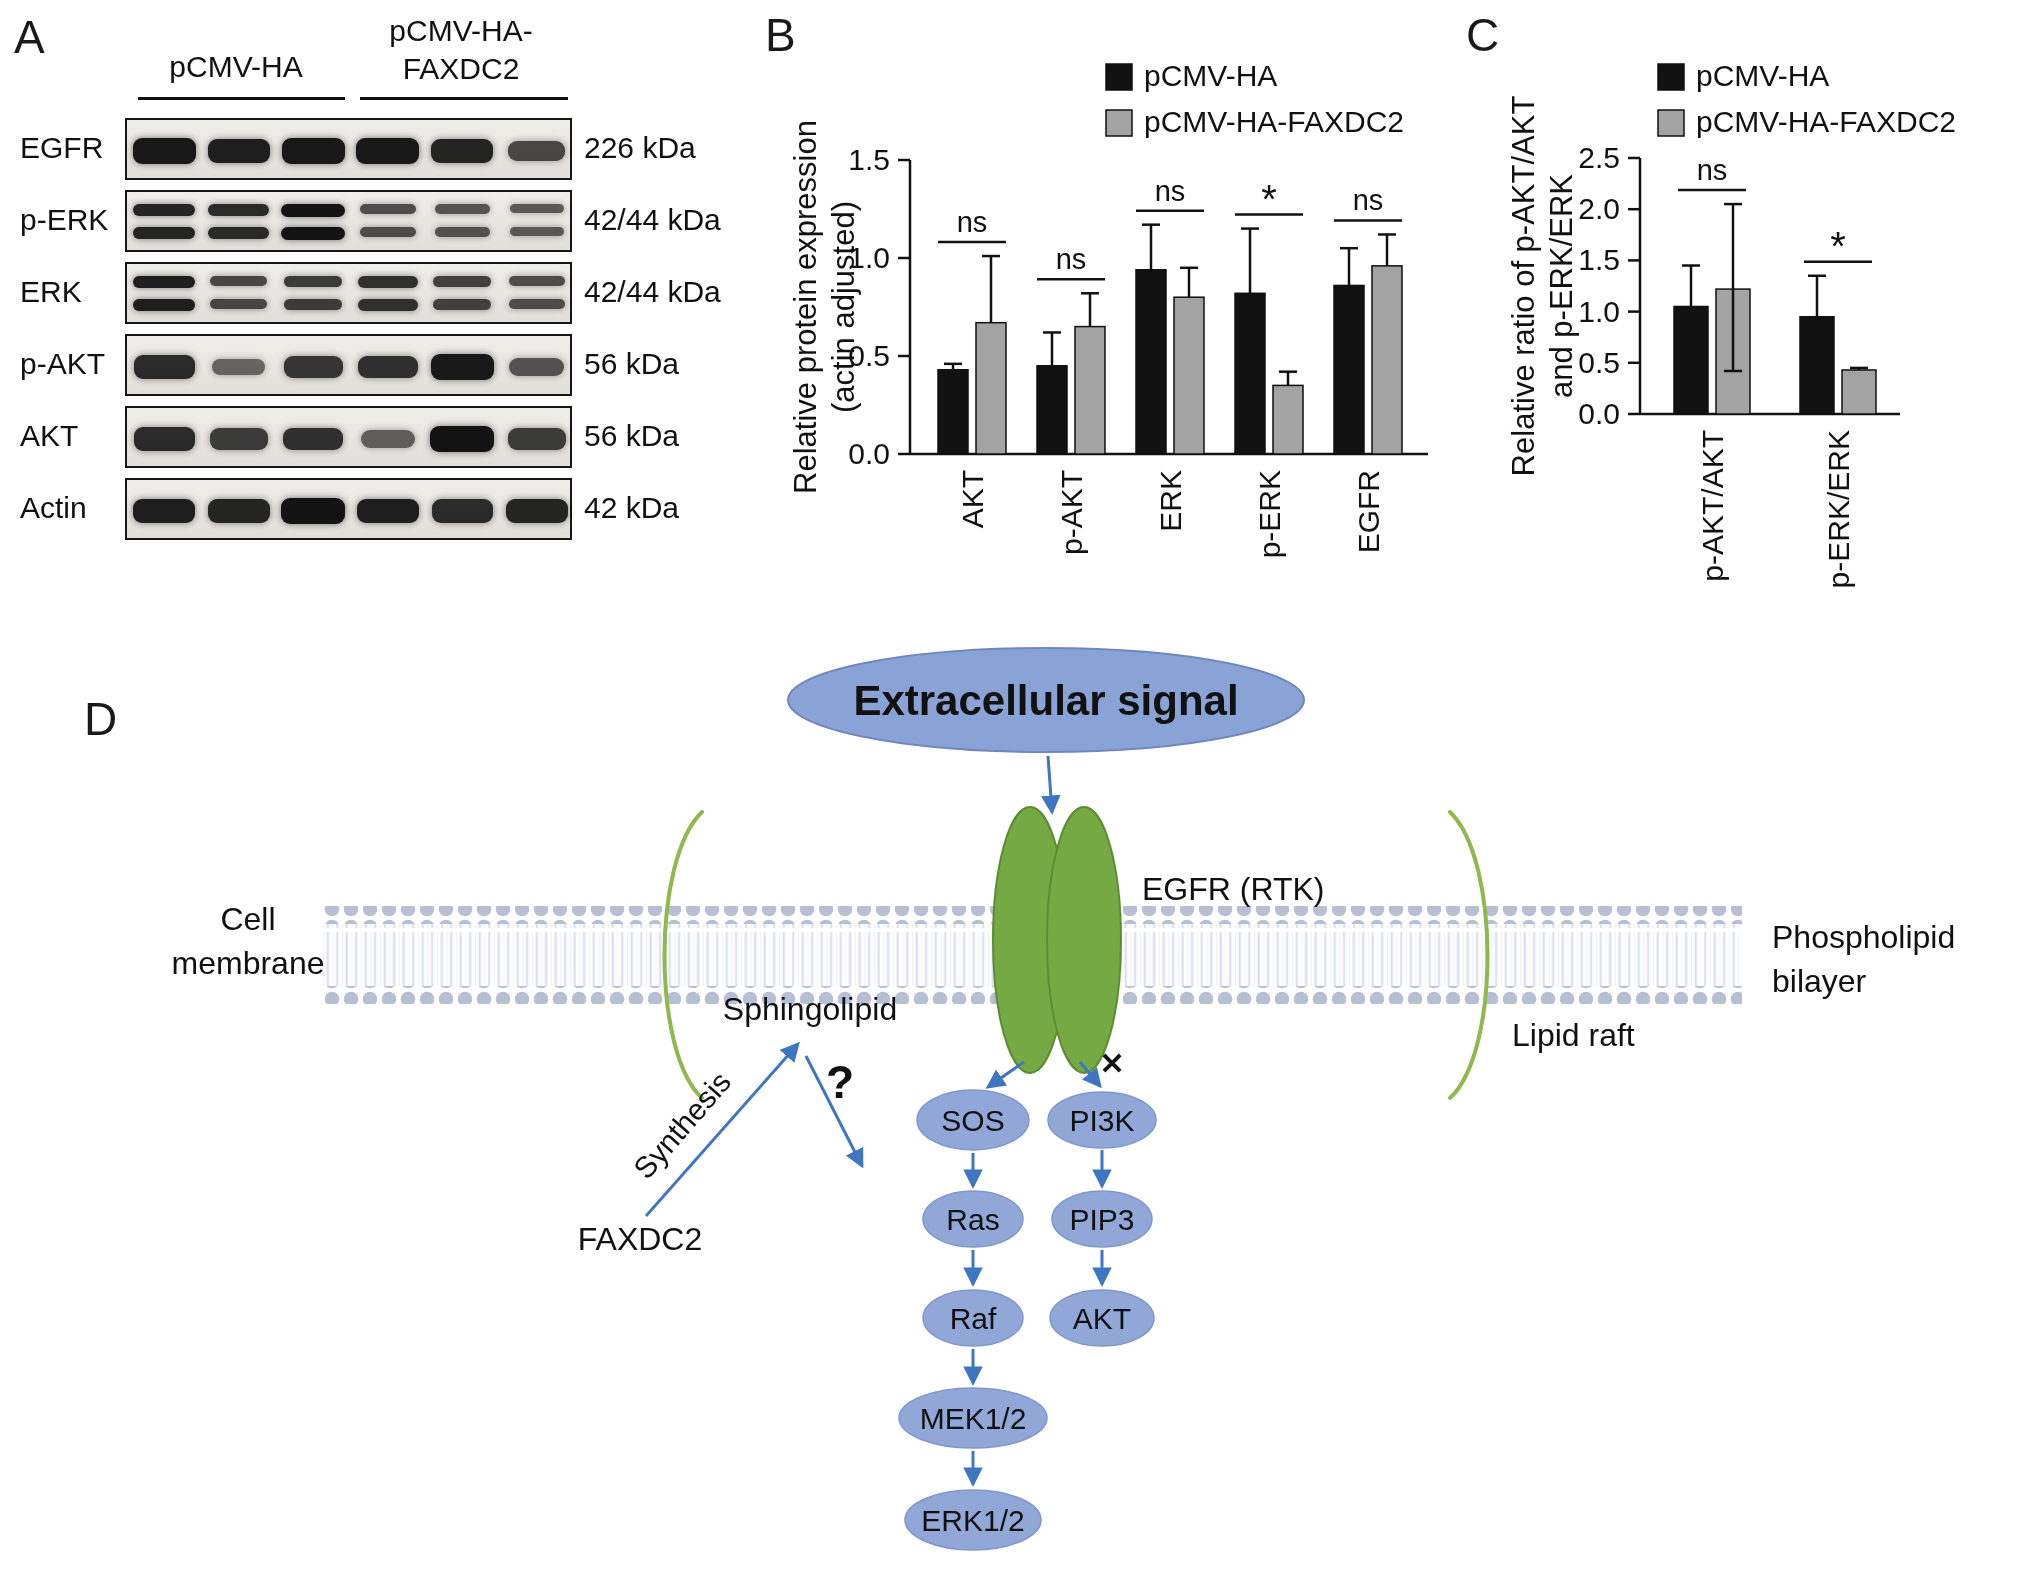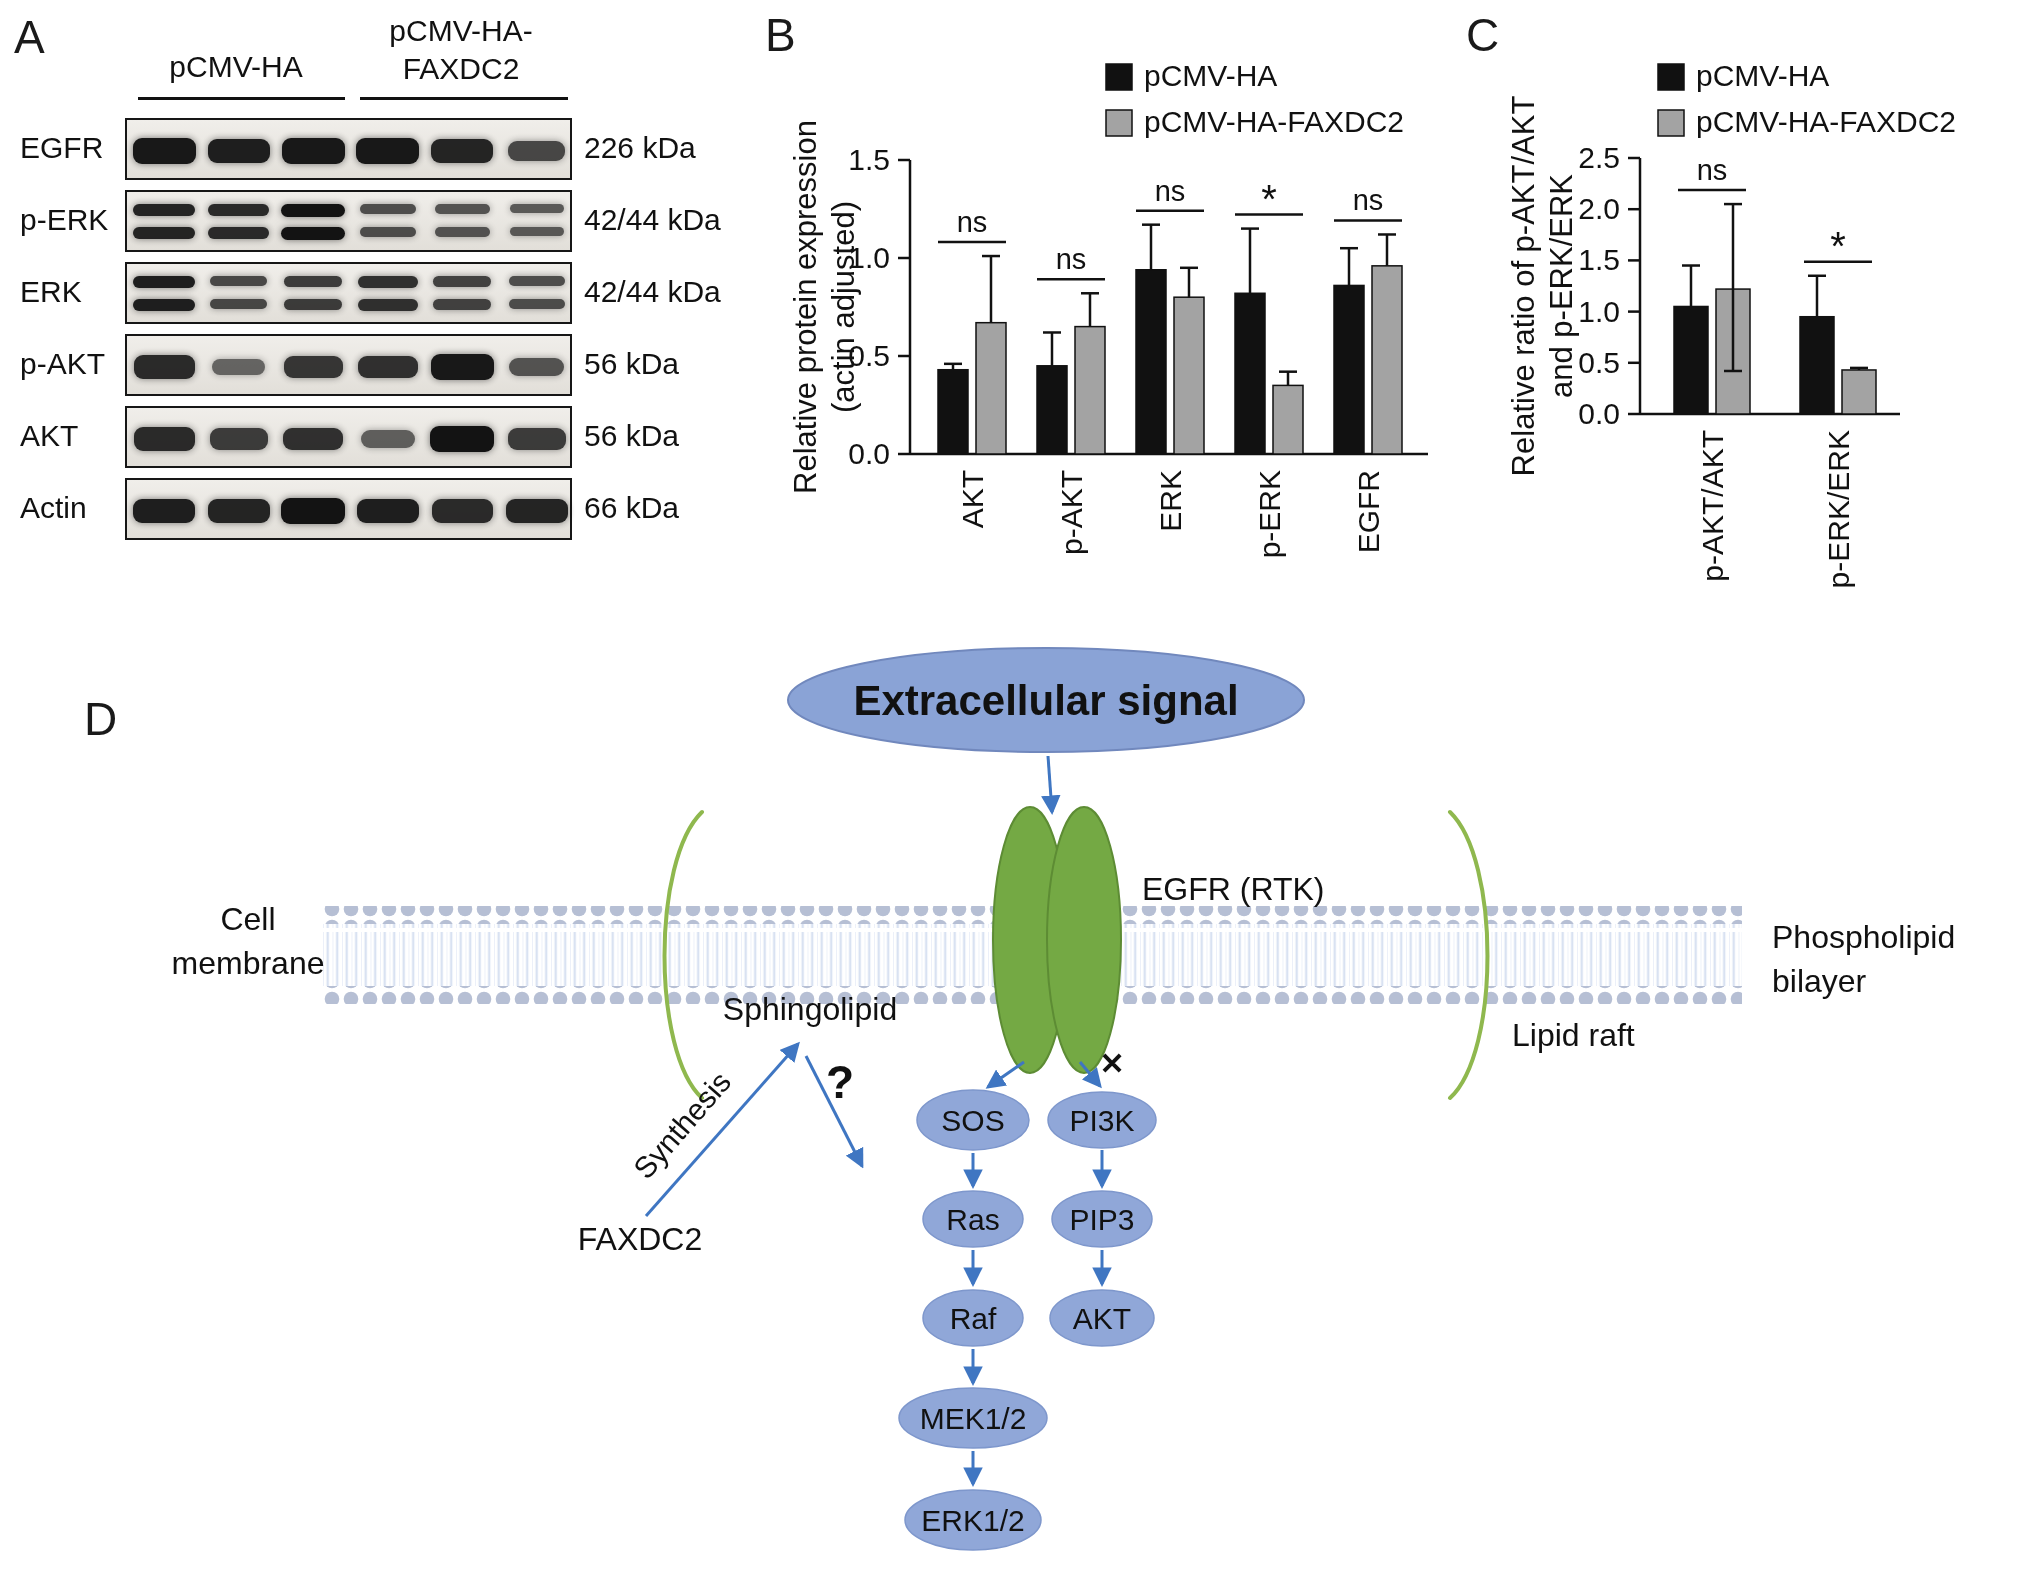--- a/index.html
+++ b/index.html
@@ -93,21 +93,21 @@
       <div class="kda-label" style="left: 584px; top: 419px;">56 kDa</div>
       <div class="blot-label" style="left: 20px; top: 491px; text-align: center;">Actin</div>
       <div class="blot-box" style="left: 125px; top: 478px; width: 447px; height: 62px;">
         <div class="band" style="left: 6.05px; top: 18.65px; width: 62.4px; height: 24.7px; opacity: 0.945;"></div>
         <div class="band" style="left: 80.95px; top: 18.975px; width: 61.6px; height: 24.05px; opacity: 0.9175;"></div>
         <div class="band" style="left: 154.25px; top: 18px; width: 64px; height: 26px; opacity: 1;"></div>
         <div class="band" style="left: 229.55px; top: 18.65px; width: 62.4px; height: 24.7px; opacity: 0.945;"></div>
         <div class="band" style="left: 304.85px; top: 19.3px; width: 60.8px; height: 23.4px; opacity: 0.89;"></div>
         <div class="band" style="left: 378.95px; top: 18.975px; width: 61.6px; height: 24.05px; opacity: 0.9175;"></div>
       </div>
-      <div class="kda-label" style="left: 584px; top: 491px;">66 kDa</div>
+      <div class="kda-label" style="left: 584px; top: 491px;">42 kDa</div>
     </div>
 
   <svg id="chartB" style="left:770px;top:20px" width="660" height="630" viewBox="0 0 660 630">
       <line x1="140" y1="140" x2="140" y2="434" stroke="#111" stroke-width="2.5"></line>
       <line x1="140" y1="434" x2="658" y2="434" stroke="#111" stroke-width="2.5"></line>
       <line x1="128" y1="434" x2="140" y2="434" stroke="#111" stroke-width="2.5"></line>
       <text x="120" y="444" text-anchor="end" font-size="30" fill="#111">0.0</text>
       <line x1="128" y1="336" x2="140" y2="336" stroke="#111" stroke-width="2.5"></line>
       <text x="120" y="346" text-anchor="end" font-size="30" fill="#111">0.5</text>
       <line x1="128" y1="238" x2="140" y2="238" stroke="#111" stroke-width="2.5"></line>

